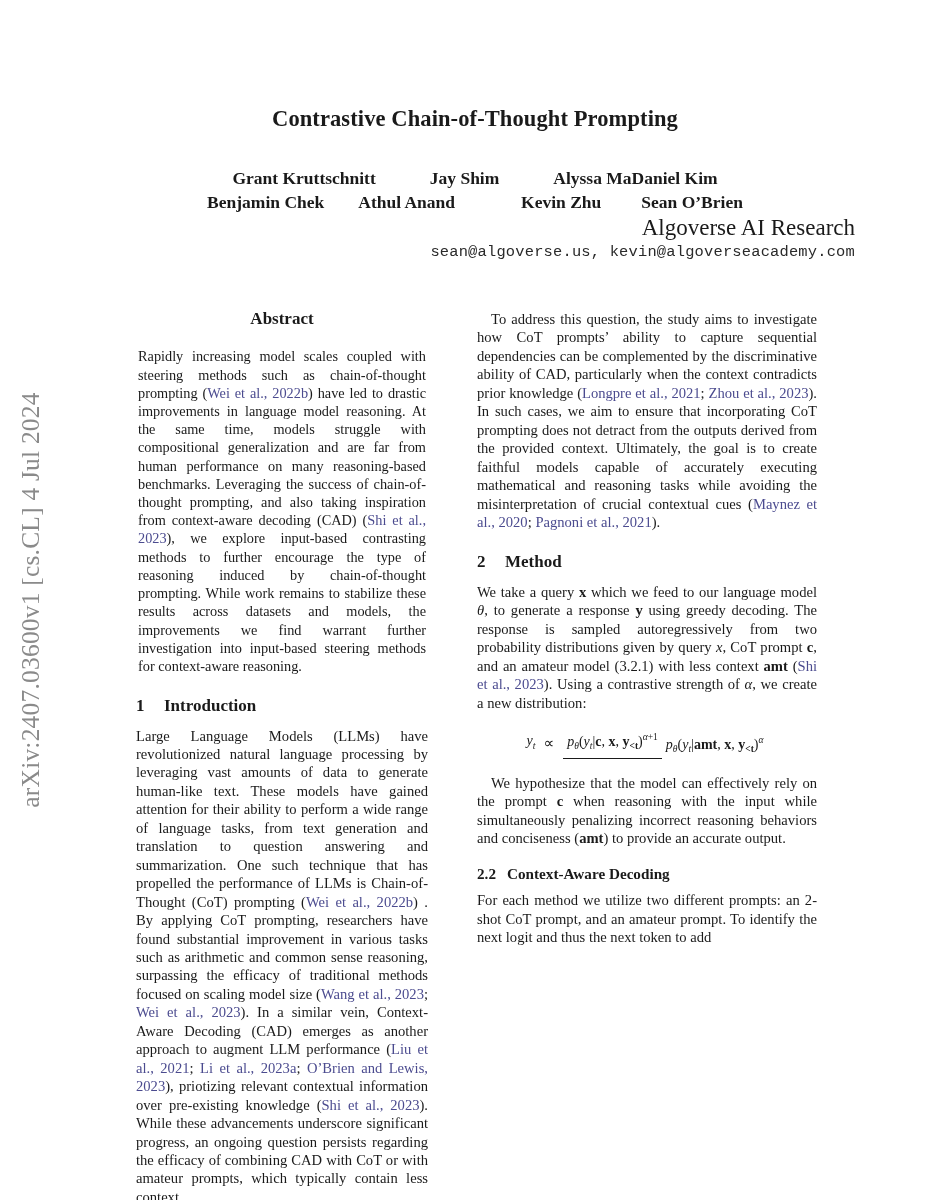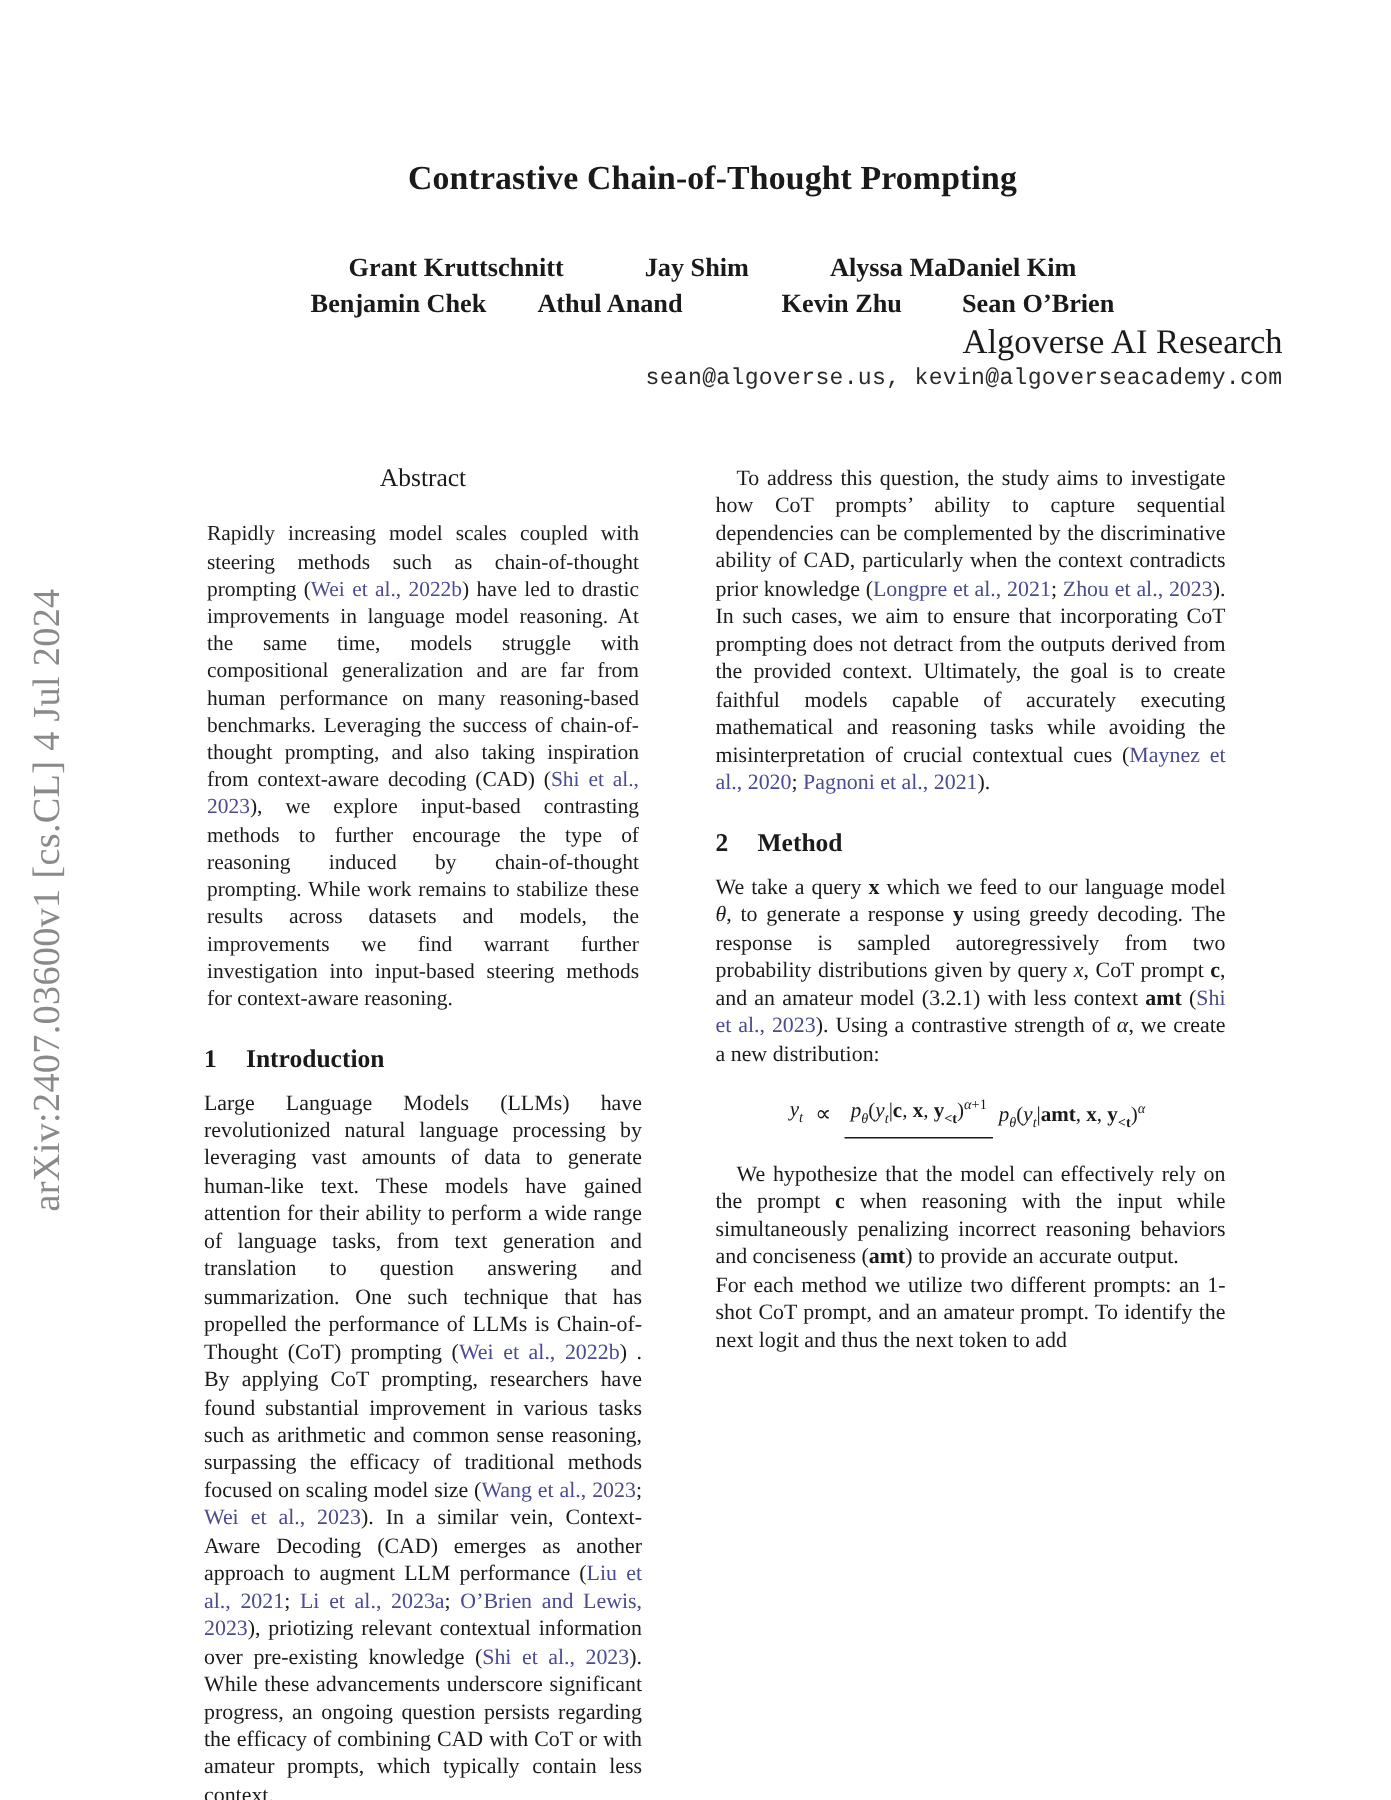--- a/index.html
+++ b/index.html
@@ -95,21 +95,21 @@
     -webkit-hyphens: manual;
     hyphens: manual;
   }
   .col-left  { left: 136px; width: 292px; }
   .col-right { left: 477px; width: 340px; }
 
   .abstract-wrap { width: 292px; margin: 0 auto; }
   .abstract-head {
     text-align: center;
     font-size: 17px;
-    font-weight: normal;
+    font-weight: bold;
     margin-bottom: 19px;
   }
   .abstract-body {
     width: 288px;
     margin: 0 auto;
     text-align: justify;
     font-size: 14.3px;
     line-height: 18.2px;
   }
 
@@ -221,16 +221,20 @@
       <span class="eq-lhs">y<sub>t</sub></span>
       <span class="eq-prop">∝</span>
       <span class="frac">
         <span class="num-part"><span class="mi">p</span><sub class="sb"><span class="mi">θ</span></sub>(<span class="mi">y</span><sub class="sb"><span class="mi">t</span></sub>|<b>c</b>,&nbsp;<b>x</b>,&nbsp;<b>y</b><sub class="sb"><b>&lt;t</b></sub>)<sup class="ex"><span class="mi">α</span>+1</sup></span>
         <span class="den-part"><span class="mi">p</span><sub class="sb"><span class="mi">θ</span></sub>(<span class="mi">y</span><sub class="sb"><span class="mi">t</span></sub>|<b>amt</b>,&nbsp;<b>x</b>,&nbsp;<b>y</b><sub class="sb"><b>&lt;t</b></sub>)<sup class="ex"><span class="mi">α</span></sup></span>
       </span>
     </div>
 
     <p class="cont">We hypothesize that the model can effectively rely on the prompt <span class="bf">c</span> when reasoning with the input while simultaneously penalizing incorrect reasoning behaviors and conciseness (<span class="bf">amt</span>) to provide an accurate output.</p>
 
-    <p class="first">For each method we utilize two different prompts: an 1-shot CoT prompt, and an amateur prompt. To identify the next logit and thus the next token to add</p>
+    <h3 class="subsec">
+      <span class="num">2.2</span>
+      <span>Context-Aware Decoding</span>
+    </h3>
+    <p class="first">For each method we utilize two different prompts: an 2-shot CoT prompt, and an amateur prompt. To identify the next logit and thus the next token to add</p>
   </div>
 
 </div>
 
 </body></html>

